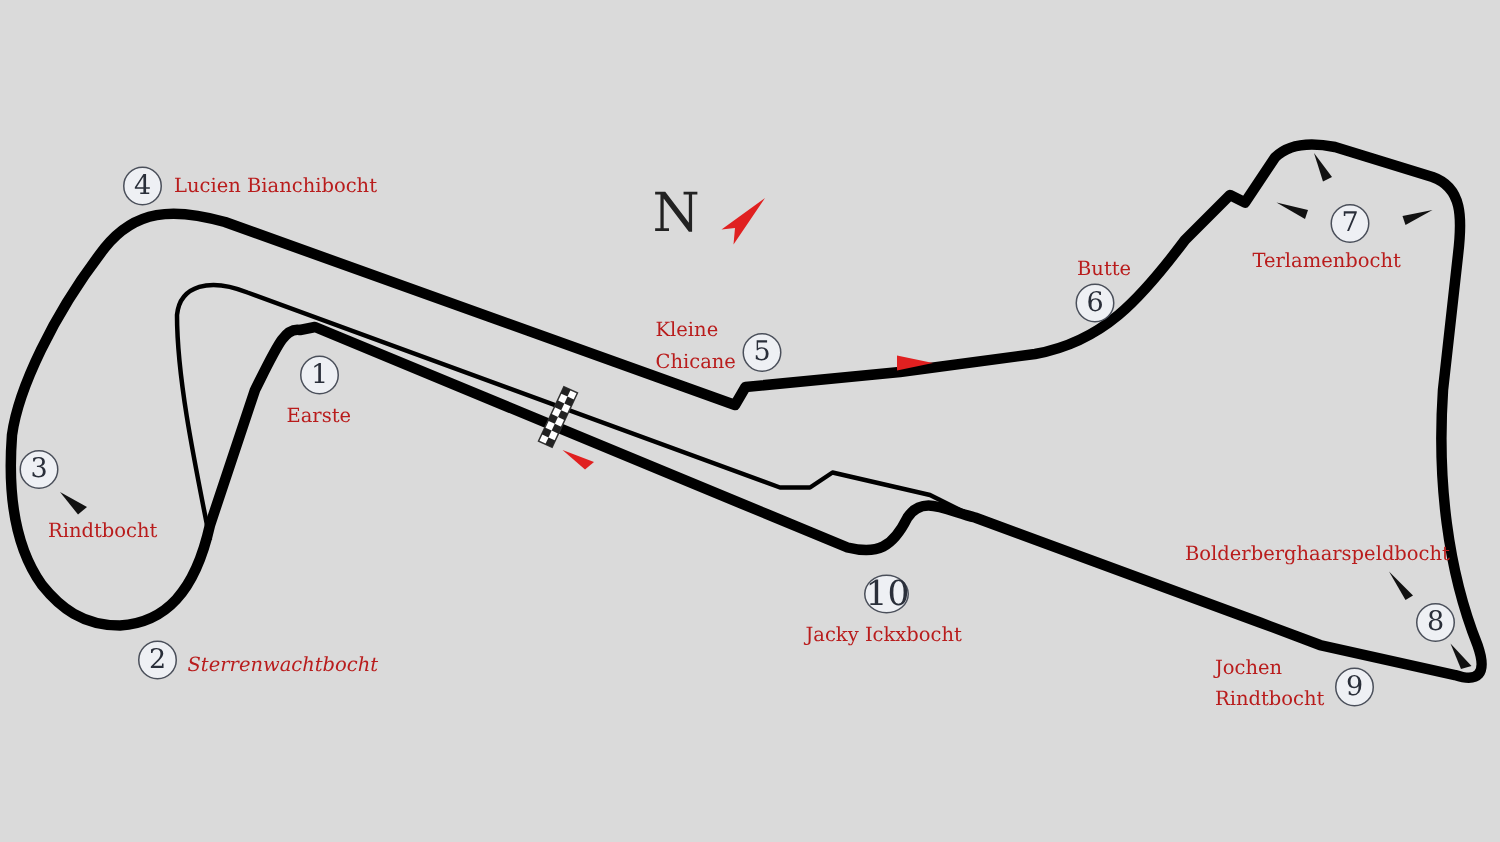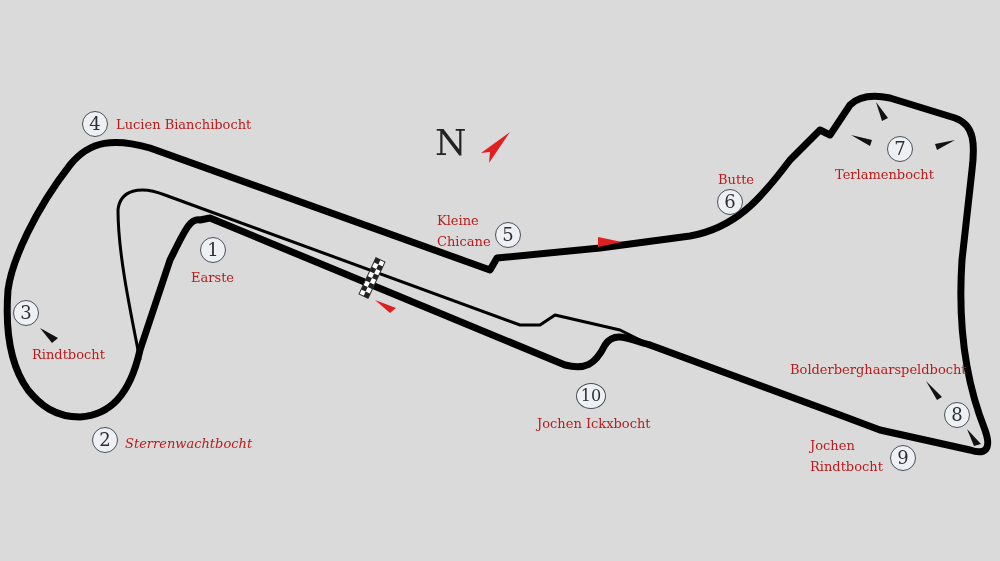--- a/index.html
+++ b/index.html
@@ -95,14 +95,14 @@
 <div class="num" style="left:887px;top:136px;">7</div>
 <div class="lbl" style="left:835px;top:167px;">Terlamenbocht</div>
 
 <div class="num" style="left:944px;top:402px;">8</div>
 <div class="lbl" style="left:790px;top:362px;">Bolderberghaarspeldbocht</div>
 
 <div class="num" style="left:890px;top:445px;">9</div>
 <div class="lbl" style="left:810px;top:438px;">Jochen</div>
 <div class="lbl" style="left:810px;top:459px;">Rindtbocht</div>
 
-<div class="num" style="left:576px;top:383px;width:30px;font-size:16px;">10</div>
-<div class="lbl" style="left:537px;top:416px;">Jochen Ickxbocht</div>
+<div class="num" style="left:576px;top:383px;width:30px;font-size:23px;">10</div>
+<div class="lbl" style="left:537px;top:416px;">Jacky Ickxbocht</div>
 
 </body></html>

